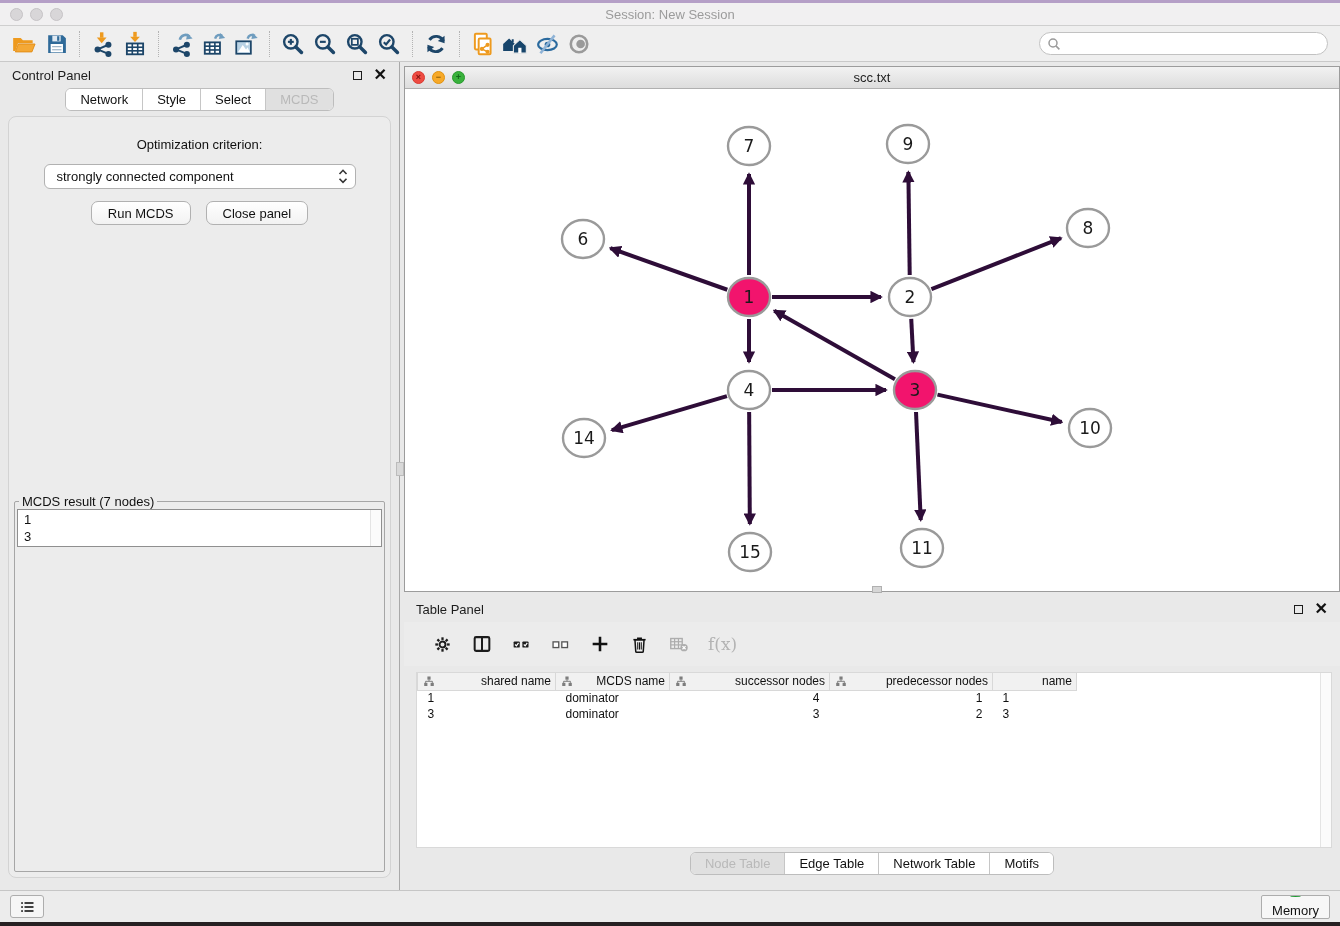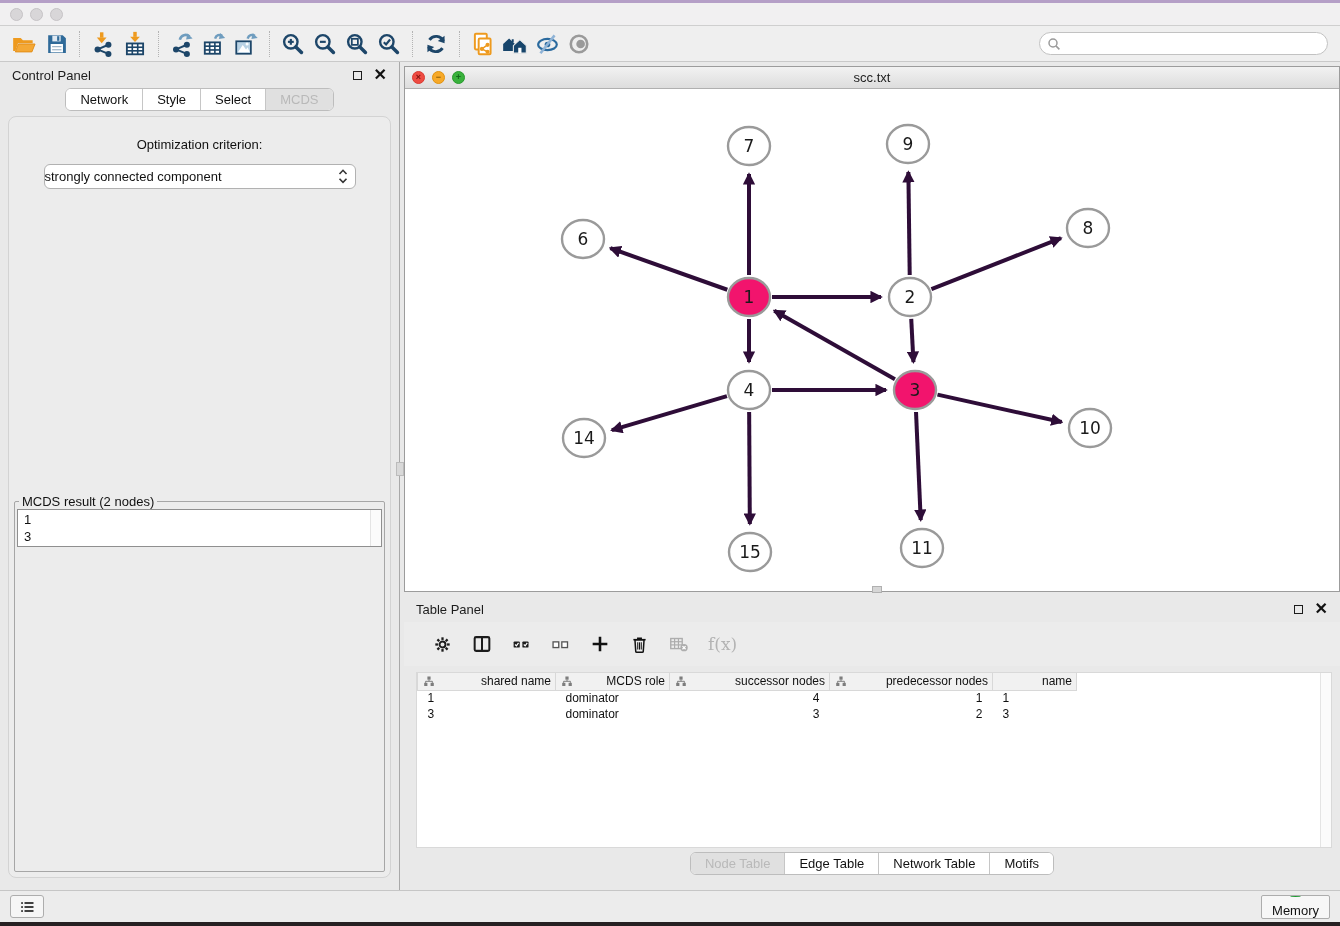--- a/index.html
+++ b/index.html
@@ -34,21 +34,21 @@
 
   .segctl { display:inline-flex; border:1px solid #bdbdbd; border-radius:6px; overflow:hidden; background:#fff; }
   .seg { font-family:"Liberation Sans",sans-serif; font-size:13px; padding:3px 14px; background:#fff; color:#111; border:none; border-left:1px solid #c6c6c6; cursor:default; }
   .seg:first-child { border-left:none; }
   .seg.sel { background:#e0e0e0; color:#b9b9b9; }
   .cp-tabs { text-align:center; height:26px; }
 
   .cp-body { flex:1; margin:2px 8px 12px 8px; background:#ececec; border:1px solid #d3d3d3; border-radius:8px; display:flex; flex-direction:column; padding-top:20px; }
   .opt-label { text-align:center; font-size:13px; color:#111; }
   .dropdown { position:relative; margin:12px auto 0; width:312px; height:25px; background:#fff; border:1px solid #b1b1b1; border-radius:6px; display:flex; align-items:center; }
-  .dropdown .dd-text { font-size:13px; color:#111; flex:1; }
+  .dropdown .dd-text { font-size:13px; color:#111; padding-left:12px; flex:1; }
   .dropdown .dd-arrows { margin-right:7px; display:flex; }
   .btn-row { display:flex; justify-content:center; gap:15px; margin-top:12px; }
   .mac-btn { height:24px; padding:0 16px; font-family:"Liberation Sans",sans-serif; font-size:13px; color:#111; background:linear-gradient(#ffffff,#f2f2f2); border:1px solid #b1b1b1; border-radius:7px; cursor:default; }
   .cp-spacer { flex:1; }
   .result-box { margin:0 5px 5px 5px; height:378px; border:1px solid #a6a6a6; border-radius:2px; display:flex; flex-direction:column; padding:0 2px 2px 2px; }
   .result-box legend { font-size:13px; color:#111; padding:0 3px; margin-left:2px; }
   .result-text { flex:1; background:#fff; border:1px solid #8f8f8f; font-size:13px; line-height:17px; color:#111; padding:1px 6px; white-space:pre; position:relative; overflow:hidden; }
   .vtrack { position:absolute; right:0; top:0; bottom:0; width:11px; background:#fbfbfb; border-left:1px solid #e4e4e4; }
 
   .vsplit-handle { position:absolute; left:396px; top:400px; width:8px; height:14px; background:#d9d9d9; border:1px solid #bcbcbc; z-index:5; }
@@ -92,20 +92,21 @@
 
 <div id="app">
 
   <div class="purple-strip"></div>
   <div class="titlebar">
     <div class="traffic-inactive">
       <span></span>
       <span></span>
       <span></span>
     </div>
+    <div class="win-title">Session: New Session</div>
   </div>
 
   <div class="toolbar">
     <button class="tbtn">
       <svg width="26" height="26" viewBox="0 0 24 24">
           <path d="M2 6.5h7l2 2h9v2.8H6.5L4 18.5H2z" fill="#ee9a1e"></path>
           <path d="M6.8 12h15.4l-2.9 7.3H4z" fill="#f4a835" stroke="#e08a10" stroke-width="0.8"></path>
         </svg>
     </button>
     <button class="tbtn">
@@ -276,23 +277,27 @@
         <div class="opt-label">Optimization criterion:</div>
         <div class="dropdown">
           <span class="dd-text">strongly connected component</span>
           <span class="dd-arrows">
             <svg width="10" height="17" viewBox="0 0 10 17">
                 <polyline points="1.5,6 5,2.3 8.5,6" fill="none" stroke="#333" stroke-width="1.6"></polyline>
                 <polyline points="1.5,10.7 5,14.4 8.5,10.7" fill="none" stroke="#333" stroke-width="1.6"></polyline>
               </svg>
           </span>
         </div>
+        <div class="btn-row">
+          <button class="mac-btn">Run MCDS</button>
+          <button class="mac-btn">Close panel</button>
+        </div>
         <div class="cp-spacer"></div>
         <fieldset class="result-box">
-          <legend>MCDS result (2 nodes)</legend>
+          <legend>MCDS result (7 nodes)</legend>
           <div class="result-text"><span>1
 3</span><span class="vtrack"></span></div>
         </fieldset>
       </div>
     </div>
 
     <div class="right-col">
 
       <div class="net-window">
         <div class="net-titlebar">
@@ -456,21 +461,21 @@
                       <rect x="3.4" y="0.5" width="3.2" height="3.2" fill="#7d7d7d"></rect>
                       <path d="M5 3.7v1.6M1.6 5.3h6.8M1.6 5.3v1.5M8.4 5.3v1.5" stroke="#7d7d7d" stroke-width="1" fill="none"></path>
                       <rect x="0.2" y="6.8" width="3.2" height="3.2" fill="#7d7d7d"></rect>
                       <rect x="6.6" y="6.8" width="3.2" height="3.2" fill="#7d7d7d"></rect>
                     </svg><span>shared name</span></th>
                   <th style="width: 114px;"><svg class="colico" width="10" height="11" viewBox="0 0 10 11">
                       <rect x="3.4" y="0.5" width="3.2" height="3.2" fill="#7d7d7d"></rect>
                       <path d="M5 3.7v1.6M1.6 5.3h6.8M1.6 5.3v1.5M8.4 5.3v1.5" stroke="#7d7d7d" stroke-width="1" fill="none"></path>
                       <rect x="0.2" y="6.8" width="3.2" height="3.2" fill="#7d7d7d"></rect>
                       <rect x="6.6" y="6.8" width="3.2" height="3.2" fill="#7d7d7d"></rect>
-                    </svg><span>MCDS role</span></th>
+                    </svg><span>MCDS name</span></th>
                   <th style="width: 160px;"><svg class="colico" width="10" height="11" viewBox="0 0 10 11">
                       <rect x="3.4" y="0.5" width="3.2" height="3.2" fill="#7d7d7d"></rect>
                       <path d="M5 3.7v1.6M1.6 5.3h6.8M1.6 5.3v1.5M8.4 5.3v1.5" stroke="#7d7d7d" stroke-width="1" fill="none"></path>
                       <rect x="0.2" y="6.8" width="3.2" height="3.2" fill="#7d7d7d"></rect>
                       <rect x="6.6" y="6.8" width="3.2" height="3.2" fill="#7d7d7d"></rect>
                     </svg><span>successor nodes</span></th>
                   <th style="width: 163px;"><svg class="colico" width="10" height="11" viewBox="0 0 10 11">
                       <rect x="3.4" y="0.5" width="3.2" height="3.2" fill="#7d7d7d"></rect>
                       <path d="M5 3.7v1.6M1.6 5.3h6.8M1.6 5.3v1.5M8.4 5.3v1.5" stroke="#7d7d7d" stroke-width="1" fill="none"></path>
                       <rect x="0.2" y="6.8" width="3.2" height="3.2" fill="#7d7d7d"></rect>

